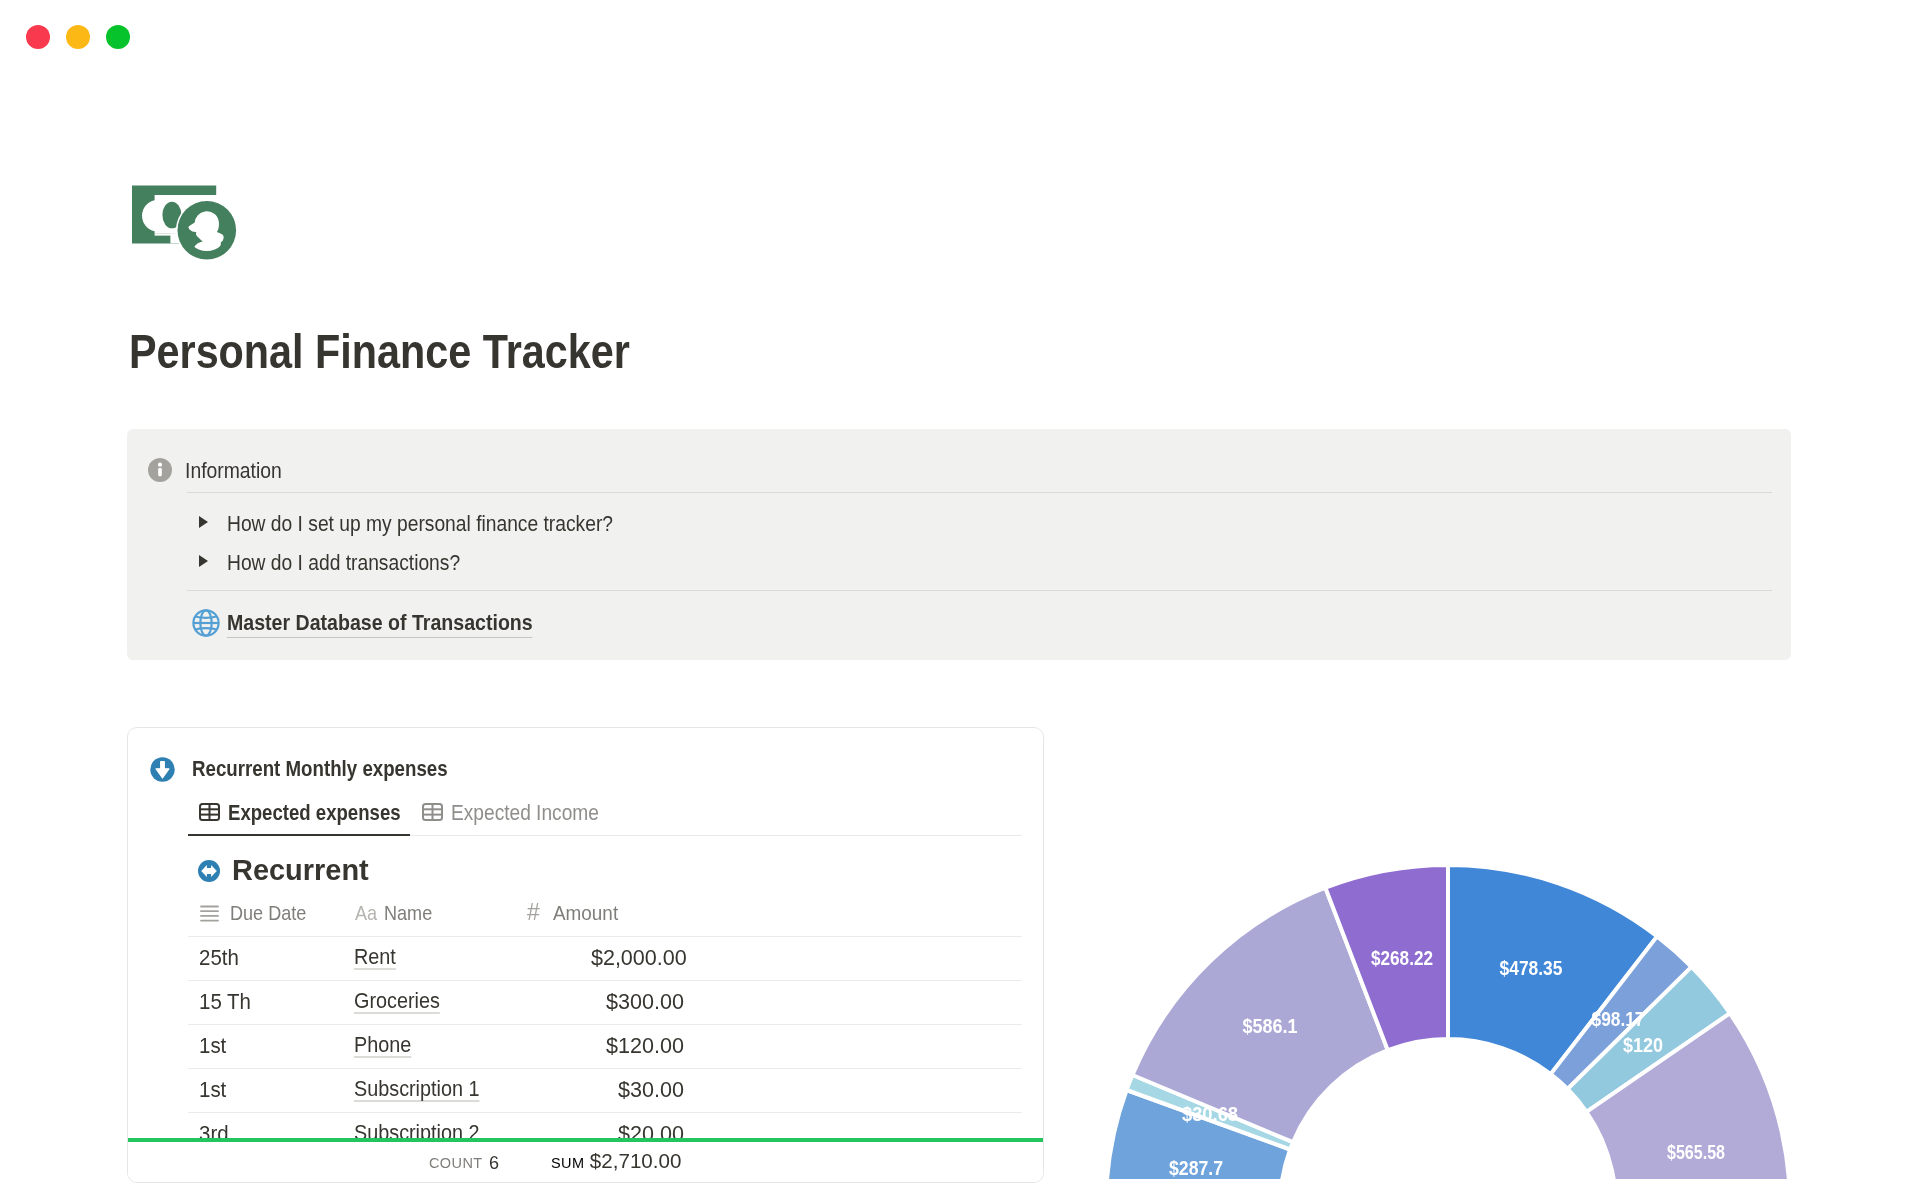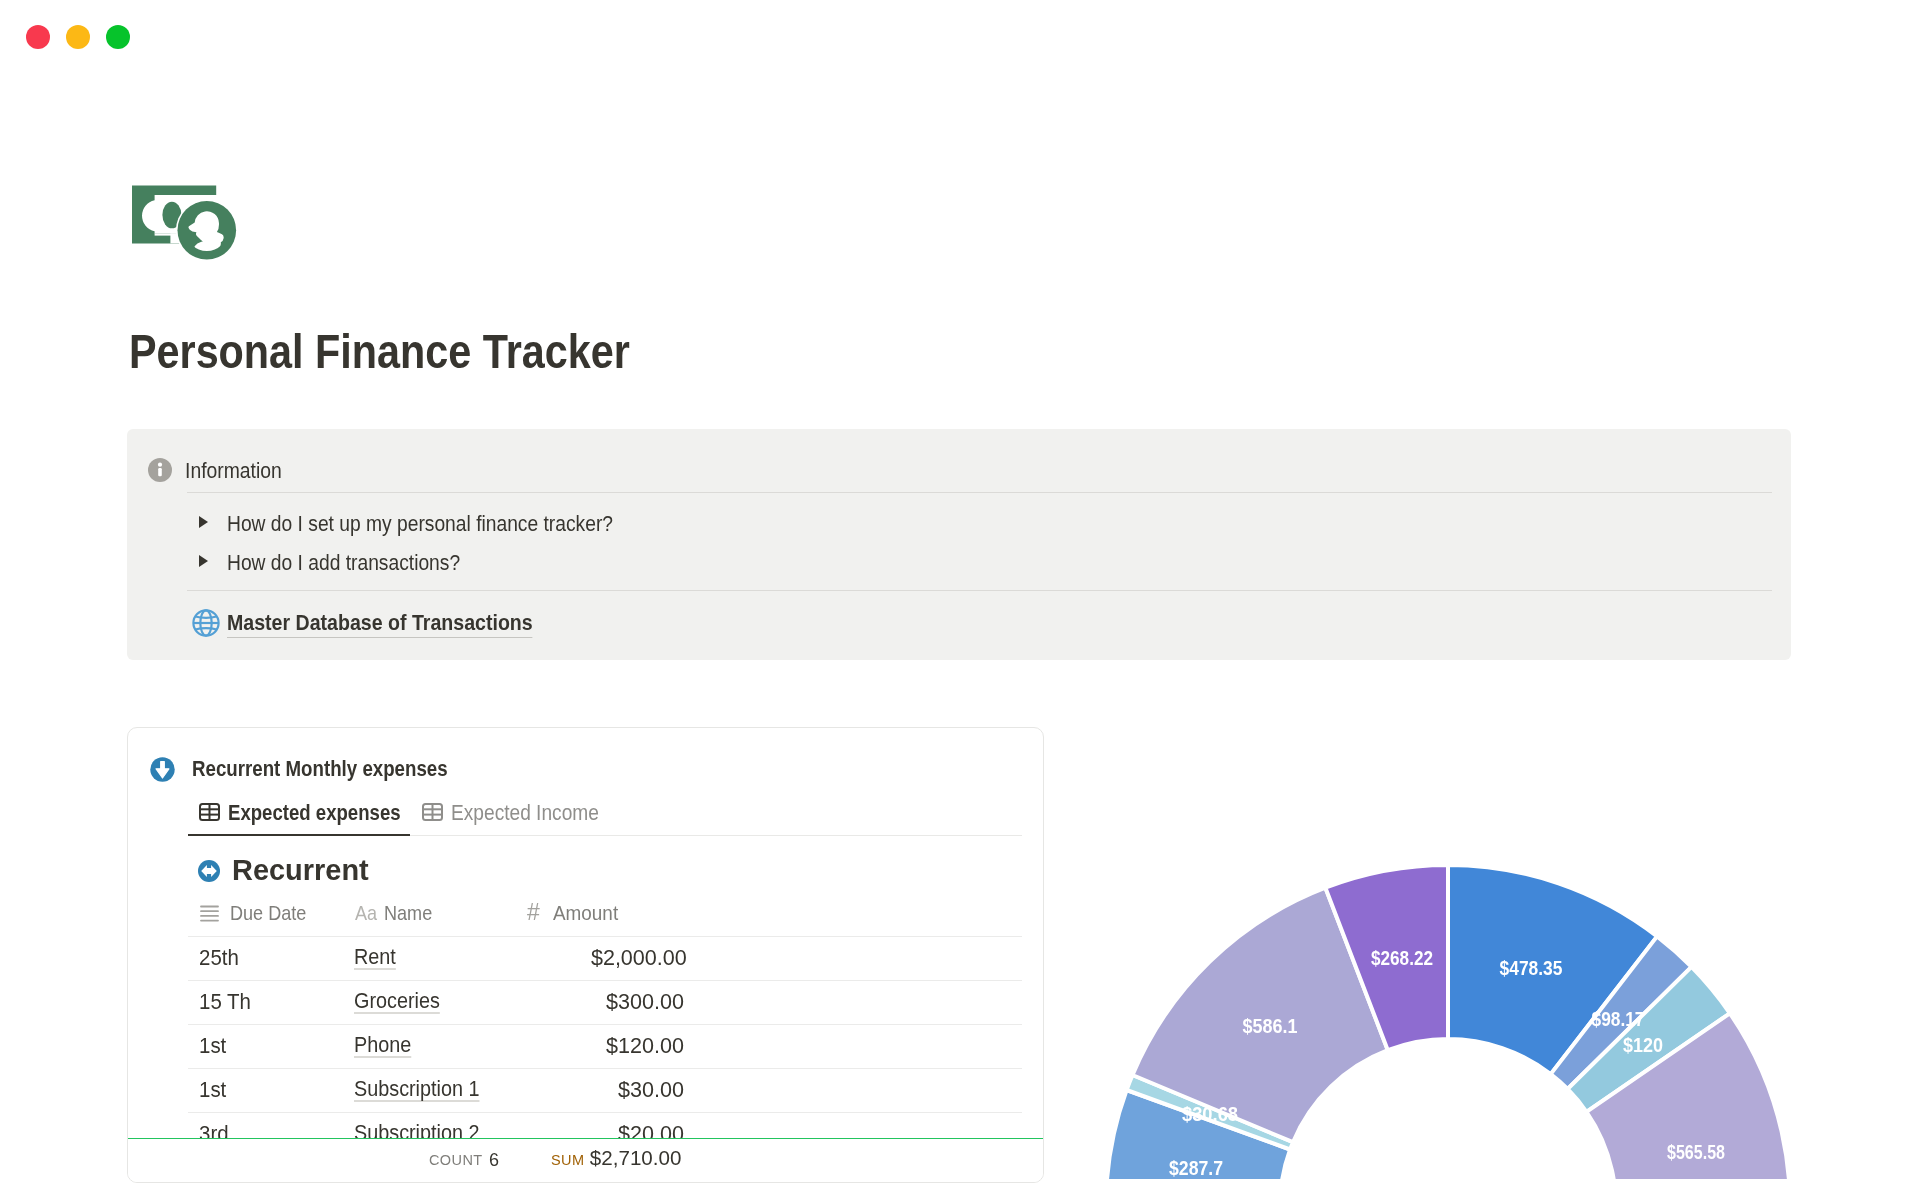--- a/index.html
+++ b/index.html
@@ -147,24 +147,24 @@
   <div class="cell" style="left:461px; top:307px; width:95px; text-align:right; transform:scaleX(.98); transform-origin:100% 0;">$120.00</div>
   <div class="rowline" style="top:340px;"></div>
   <div class="cell" style="left:71px; top:351px; transform:scaleX(.93); transform-origin:0 0;">1st</div>
   <div class="cell namecell" style="left:226px; top:350px; transform:scaleX(.9); transform-origin:0 0;">Subscription 1</div>
   <div class="cell" style="left:461px; top:351px; width:95px; text-align:right; transform:scaleX(.98); transform-origin:100% 0;">$30.00</div>
   <div class="rowline" style="top:384px;"></div>
   <div class="cell" style="left:71px; top:395px; transform:scaleX(.93); transform-origin:0 0;">3rd</div>
   <div class="cell namecell" style="left:226px; top:394px; transform:scaleX(.9); transform-origin:0 0;">Subscription 2</div>
   <div class="cell" style="left:461px; top:395px; width:95px; text-align:right; transform:scaleX(.98); transform-origin:100% 0;">$20.00</div>
 
-  <div class="abs" style="left:0; top:410px; width:917px; height:46px; background:#fff; border-top:1px solid #22c55e;">
+  <div class="abs" style="left:0; top:410px; width:917px; height:46px; background:#fff; border-top:4px solid #22c55e;">
     <span class="abs" style="left:301px; top:14px; font-size:14.5px; letter-spacing:0.4px; color:#7f7e7a;">COUNT</span>
     <span class="abs" style="left:361px; top:12px; font-size:18px;">6</span>
-    <span class="abs" style="left:423px; top:14px; font-size:14.5px; letter-spacing:0.4px; color:#a16207;">SUM</span>
+    <span class="abs" style="left:423px; top:14px; font-size:14.5px; letter-spacing:0.4px; color:#000000;">SUM</span>
     <span class="abs" style="left:460px; top:8px; font-size:21px; width:93px; text-align:right; transform:scaleX(.98); transform-origin:100% 0;">$2,710.00</span>
   </div>
 </div>
 
 <svg class="abs" style="left:1100px; top:860px;" width="700" height="319" viewBox="1100 860 700 319">
   <g stroke="#ffffff" stroke-width="4" stroke-linejoin="round">
   <path d="M1106.6 1227.9A342 342 0 0 1 1126.6 1090.0L1290.1 1149.5A168 168 0 0 0 1280.3 1217.3Z" fill="#6fa3dc"></path>
   <path d="M1126.6 1090.0A342 342 0 0 1 1132.5 1075.0L1293.0 1142.2A168 168 0 0 0 1290.1 1149.5Z" fill="#a6d7e4"></path>
   <path d="M1132.5 1075.0A342 342 0 0 1 1325.4 887.7L1387.8 1050.2A168 168 0 0 0 1293.0 1142.2Z" fill="#aba8d5"></path>
   <path d="M1325.4 887.7A342 342 0 0 1 1448.0 865.0L1448.0 1039.0A168 168 0 0 0 1387.8 1050.2Z" fill="#8e6cd0"></path>

